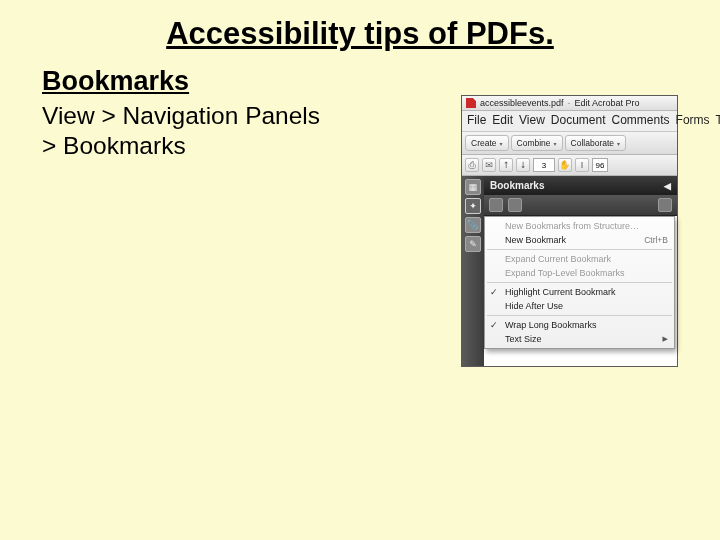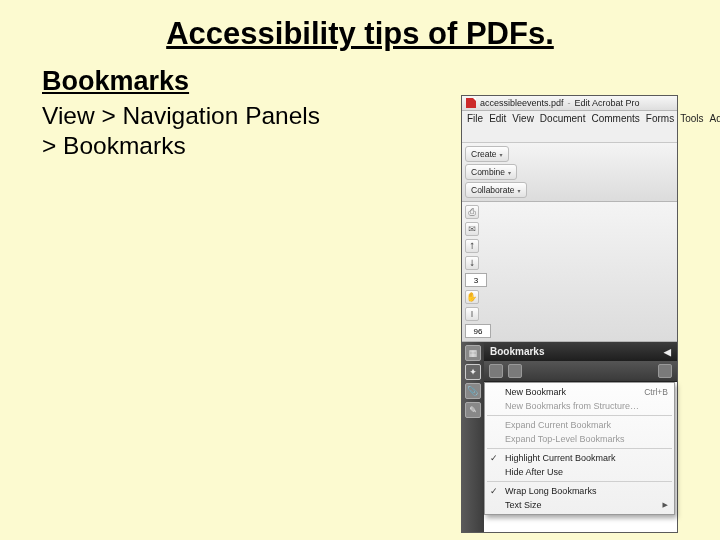--- a/index.html
+++ b/index.html
@@ -58,32 +58,31 @@
     width: 10px; height: 10px;
     background: #cc2a2a;
     position: relative;
   }
   .ac-titlebar .pdf-icon::after{
     content:""; position:absolute; top:0; right:0;
     border-top:3px solid #fff; border-left:3px solid transparent;
   }
   .ac-menubar {
     display: flex; gap: 6px;
-    padding: 2px 5px 18px;
+    padding: 2px 5px 4px;
     background: #efefef;
-    font-size: 10px;
+    font-size: 12px;
     border-bottom: 1px solid #c8c8c8;
   }
   .ac-menubar span { white-space: nowrap; }
   .ac-toolbar {
-    display: flex; align-items: flex-start; gap: 2px;
+    display: flex; align-items: flex-end; gap: 2px;
     padding: 3px 3px;
     background: linear-gradient(#f4f4f4,#dcdcdc);
     border-bottom: 1px solid #b5b5b5;
-    flex-direction: column;
   }
   .ac-tbtn {
     display: inline-flex; align-items: center; gap: 3px;
     padding: 2px 5px;
     background: linear-gradient(#fefefe,#e2e2e2);
     border: 1px solid #bcbcbc;
     border-radius: 3px;
     font-size: 8.5px;
     white-space: nowrap;
   }
@@ -207,21 +206,21 @@
           </span>
       </div>
       <div class="ac-toolbar" style="gap:3px">
         <span class="ac-tico">⎙</span>
         <span class="ac-tico">✉</span>
         <span class="ac-tico">⭡</span>
         <span class="ac-tico">⭣</span>
         <input class="ac-pagebox" value="3" style="">
         <span class="ac-tico">✋</span>
         <span class="ac-tico">I</span>
-        <input class="ac-pagebox" style="width: 26px;" value="96">
+        <input class="ac-pagebox" style="width: 16px;" value="96">
       </div>
 
       <div class="ac-body">
         <div class="ac-sidestrip">
           <span class="pill">▦</span>
           <span class="pill active">✦</span>
           <span class="pill">📎</span>
           <span class="pill">✎</span>
         </div>
         <div class="ac-panel">
@@ -229,25 +228,25 @@
             <span>Bookmarks</span>
             <span style="font-size:9px">◀</span>
           </div>
           <div class="ac-panel-tools">
             <span class="ptool"></span>
             <span class="ptool"></span>
             <span class="ptool" style="margin-left:auto"></span>
           </div>
           <div class="ac-menu">
             <div class="ac-pop">
+              <div class="ac-row dis">New Bookmarks from Structure…</div>
               <div class="ac-row">
                 <span>New Bookmark</span>
                 <span class="shortcut">Ctrl+B</span>
               </div>
-              <div class="ac-row dis">New Bookmarks from Structure…</div>
               <div class="ac-sep"></div>
               <div class="ac-row dis">Expand Current Bookmark</div>
               <div class="ac-row dis">Expand Top-Level Bookmarks</div>
               <div class="ac-sep"></div>
               <div class="ac-row">
                 <span class="chk">✓</span>
                 <span>Highlight Current Bookmark</span>
               </div>
               <div class="ac-row">Hide After Use</div>
               <div class="ac-sep"></div>

